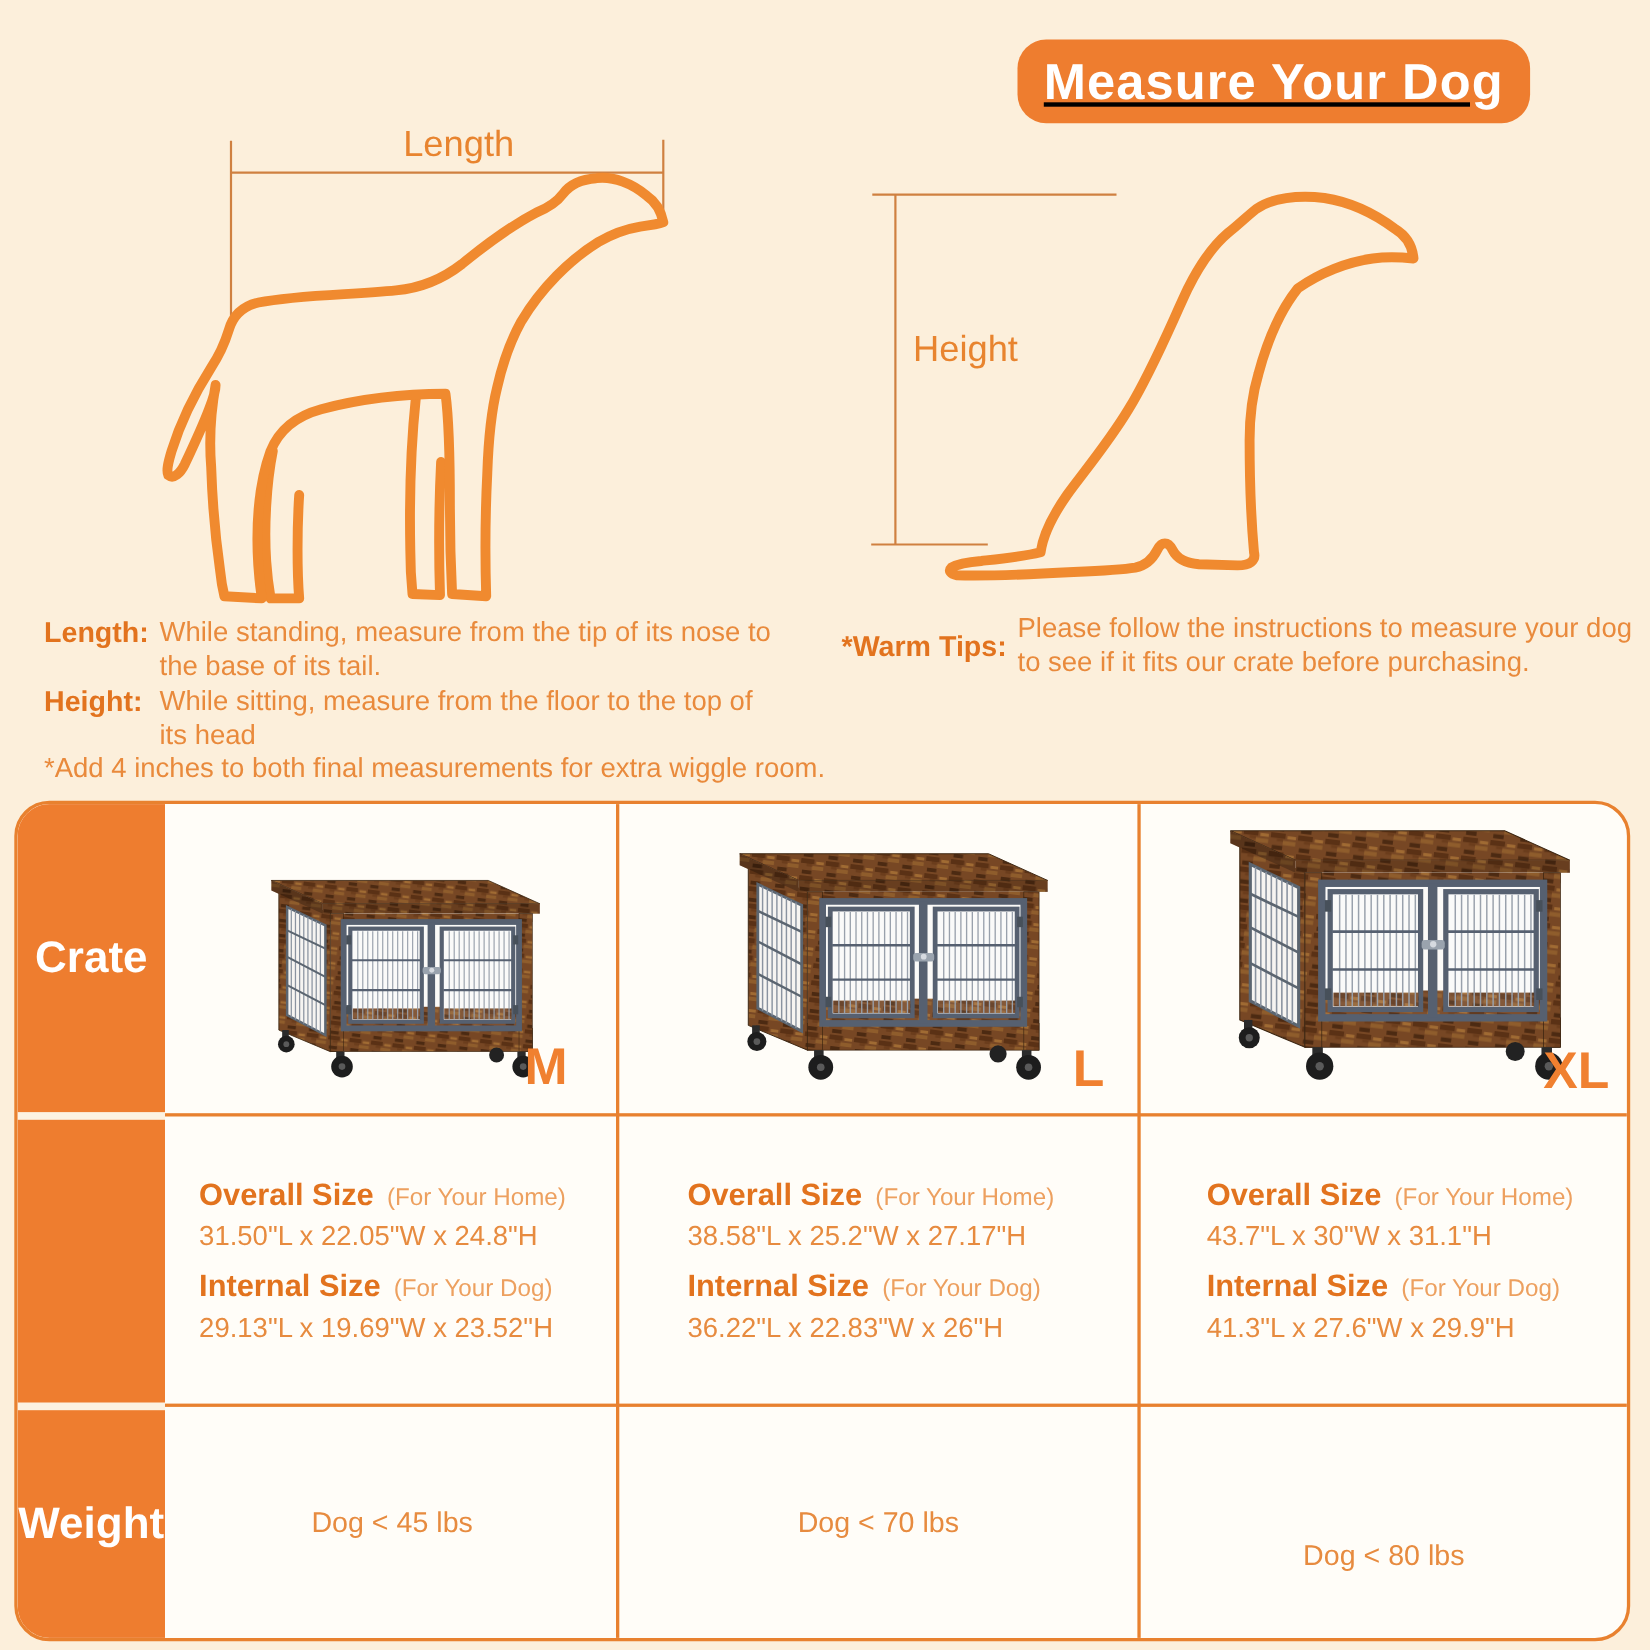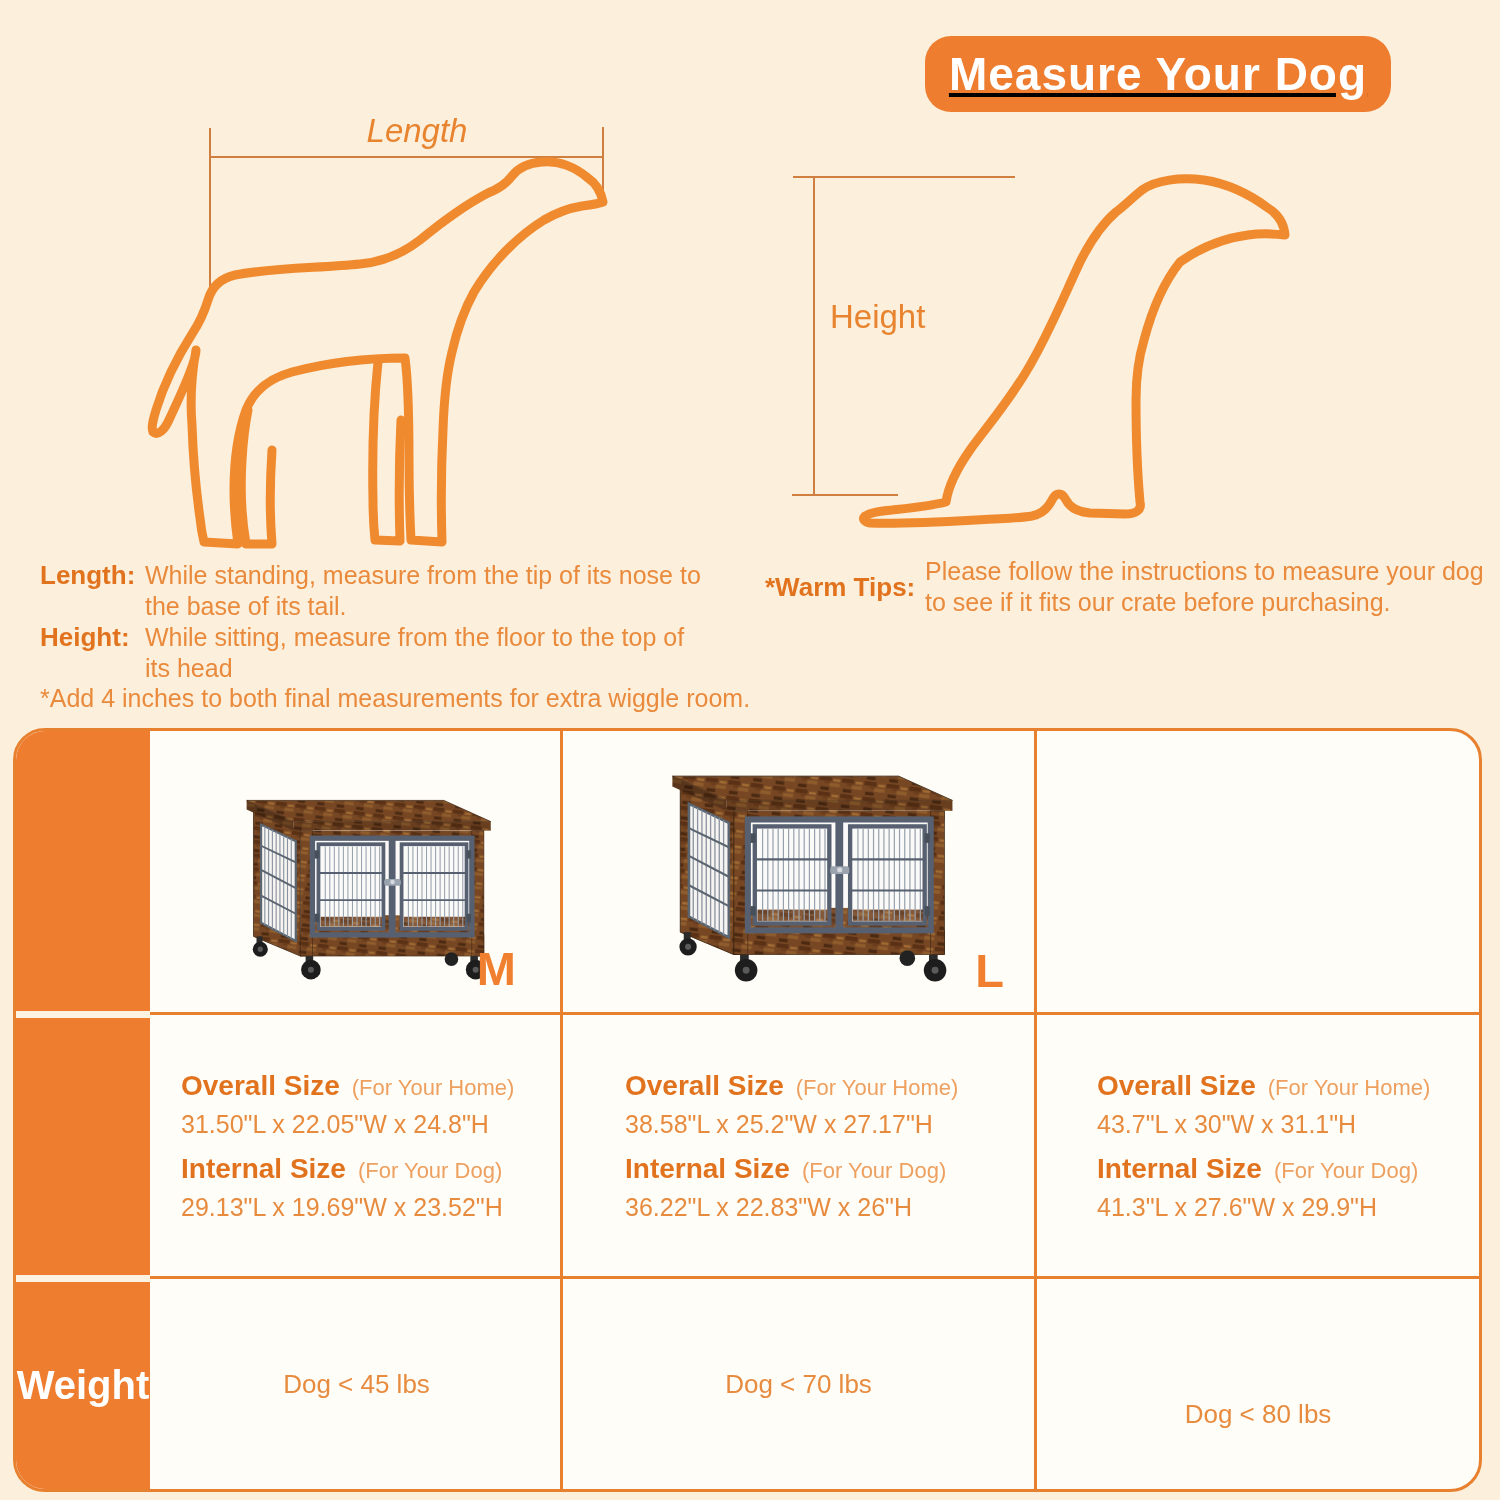--- a/index.html
+++ b/index.html
@@ -6,21 +6,21 @@
   body{width:1500px;height:1500px;background:#fcefdb;font-family:"Liberation Sans",sans-serif;position:relative;overflow:hidden;}
   .abs{position:absolute;}
 
   
   .badge{left:925px;top:36px;width:466px;height:76px;background:#ee7d2f;border-radius:26px;
          display:flex;align-items:center;justify-content:center;text-decoration:underline;}
   .badge span{color:#ffffff;font-size:46px;font-weight:bold;letter-spacing:1px;}
 
   
   .dim-label{font-size:33px;color:#e8842f;}
-  .length-label{left:317px;top:112px;width:200px;text-align:center;font-style:italic;}
+  .length-label{left:317px;top:112px;width:200px;text-align:center;}
   .height-label{left:830px;top:298px;}
 
   
   .term{font-weight:bold;color:#e2731e;font-size:26px;}
   .def{color:#e98a3c;font-size:25px;line-height:31px;white-space:pre-line;}
   .defrow-length{left:40px;top:560px;}
   .defrow-length .def{position:absolute;left:105px;top:0;width:600px;}
   .defrow-height{left:40px;top:622px;}
   .defrow-height .def{position:absolute;left:105px;top:0;width:600px;}
   .wiggle{left:40px;top:684px;width:820px;color:#e98a3c;font-size:25px;}
@@ -229,34 +229,41 @@
 
 <div class="abs crate-table">
   <div class="abs hdr-strip"></div>
   <div class="abs hdr-gap" style="top:280px;"></div>
   <div class="abs hdr-gap" style="top:544px;"></div>
   <div class="abs vline" style="left:544px;"></div>
   <div class="abs vline" style="left:1018px;"></div>
   <div class="abs hline" style="top:281px;"></div>
   <div class="abs hline" style="top:545px;"></div>
 
+  <div class="abs hdr-label" style="top:0;height:281px;">Crate</div>
   <div class="abs hdr-label" style="top:551px;height:207px;">Weight</div>
 
   <div class="abs cell" style="left:137px;top:0;width:407px;height:281px;padding-bottom:18px;box-sizing:border-box;">
     <svg width="272" height="227" viewBox="0 0 360 300">
         <use href="#crate-sym"></use>
       </svg>
     <span class="crate-letter" style="right:44px;bottom:16px;">M</span>
   </div>
   <div class="abs cell" style="left:547px;top:0;width:471px;height:281px;padding-bottom:14px;box-sizing:border-box;">
     <svg width="312" height="260" viewBox="0 0 360 300">
         <use href="#crate-sym"></use>
       </svg>
     <span class="crate-letter" style="right:30px;bottom:14px;">L</span>
   </div>
+  <div class="abs cell" style="left:1021px;top:0;width:442px;height:281px;padding-bottom:12px;box-sizing:border-box;">
+    <svg width="344" height="287" viewBox="0 0 360 300">
+        <use href="#crate-sym"></use>
+      </svg>
+    <span class="crate-letter" style="right:16px;bottom:12px;">XL</span>
+  </div>
 
   <div class="abs size-cell" style="left:137px;top:284px;width:407px;height:261px;padding-left:28px;box-sizing:border-box;">
     <div><span class="size-head">Overall Size</span><span class="size-note">(For Your Home)</span></div>
     <div class="size-dims">31.50"L x 22.05"W x 24.8"H</div>
     <div><span class="size-head">Internal Size</span><span class="size-note">(For Your Dog)</span></div>
     <div class="size-dims" style="margin-bottom:0;">29.13"L x 19.69"W x 23.52"H</div>
   </div>
   <div class="abs size-cell" style="left:547px;top:284px;width:471px;height:261px;padding-left:62px;box-sizing:border-box;">
     <div><span class="size-head">Overall Size</span><span class="size-note">(For Your Home)</span></div>
     <div class="size-dims">38.58"L x 25.2"W x 27.17"H</div>

